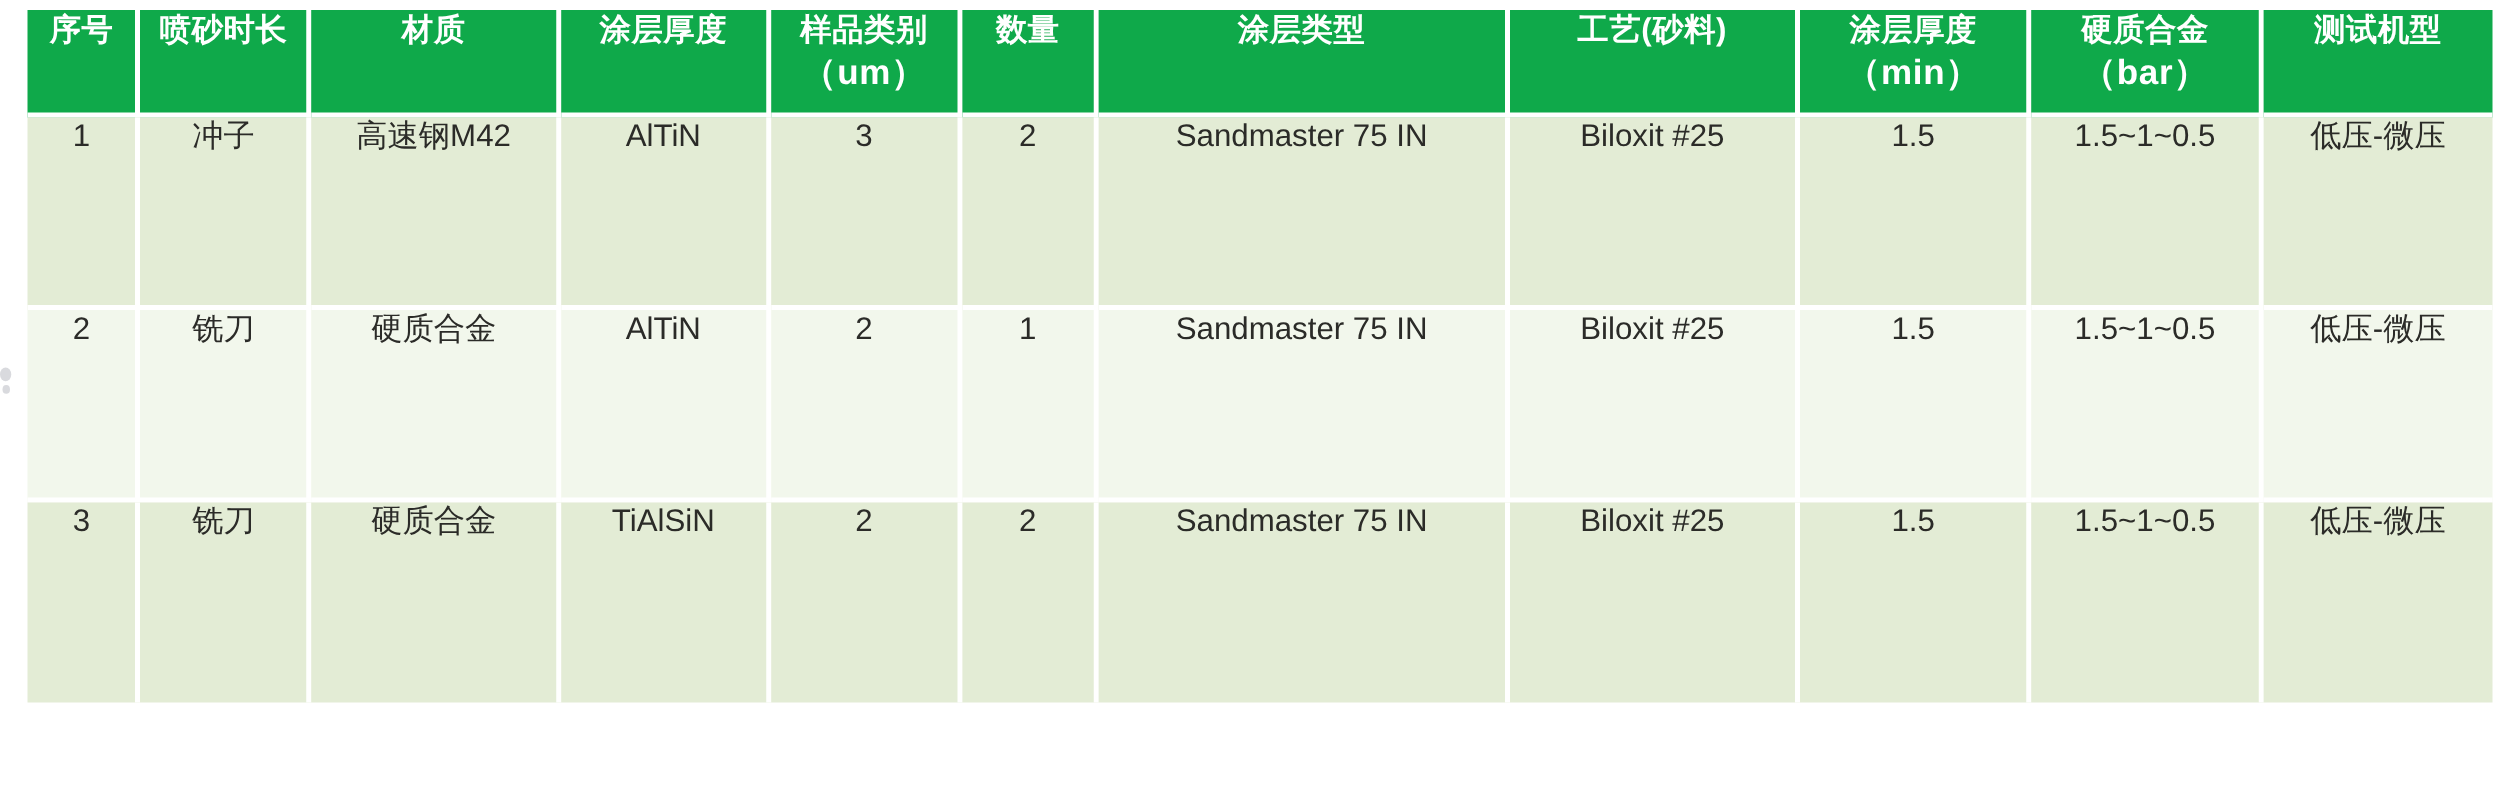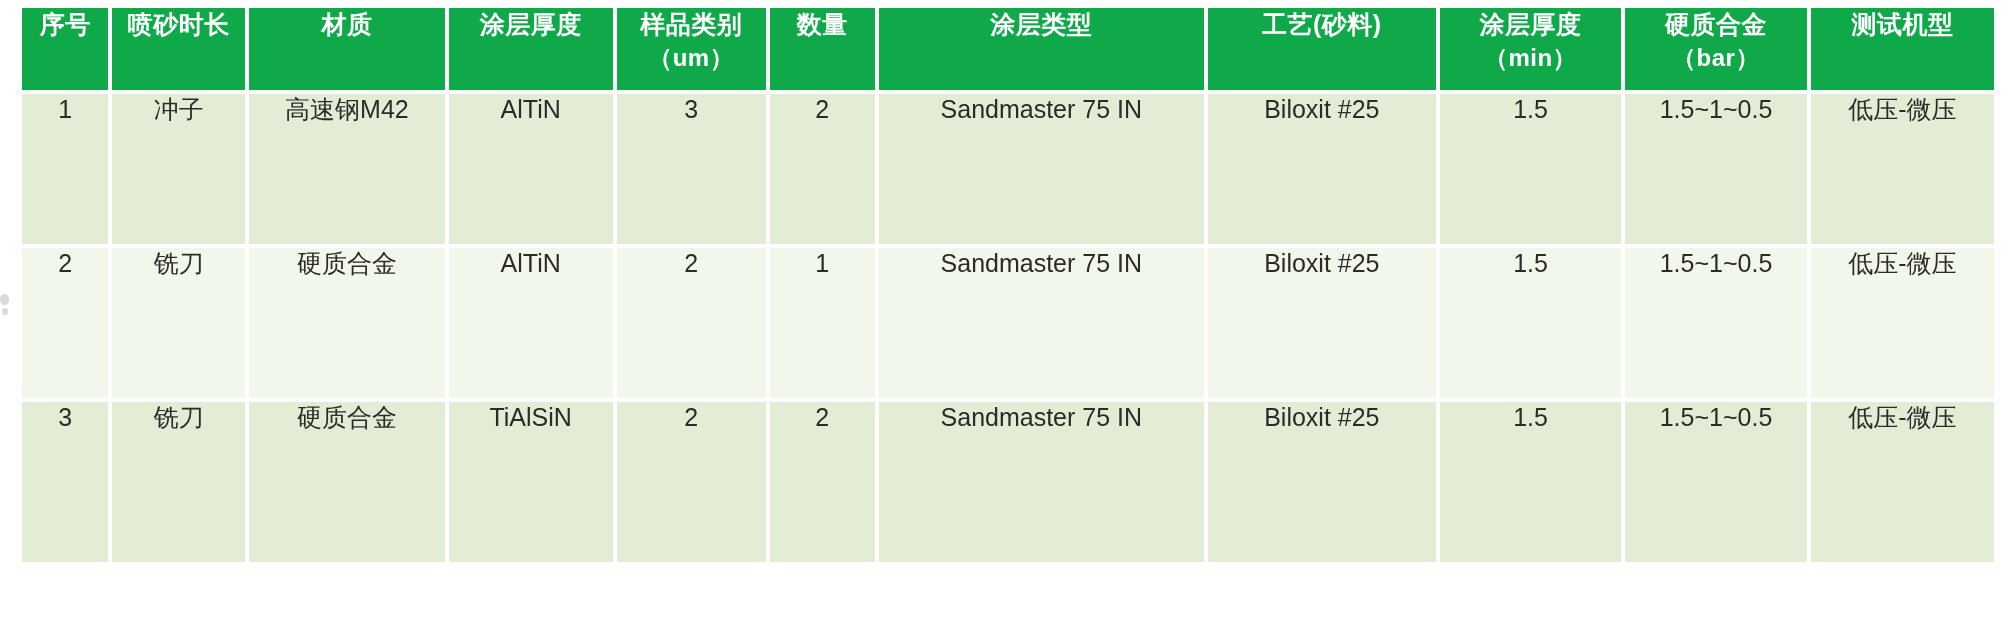--- a/index.html
+++ b/index.html
@@ -55,21 +55,21 @@
     color: #ffffff;
     font-weight: bold;
     font-size: 25px;
     line-height: 33px;
     height: 86px;
     padding-top: 12px;
     letter-spacing: 0.5px;
   }
   thead th .hdr-unit {
     display: block;
-    font-size: 24px;
+    font-size: 28px;
     font-weight: bold;
   }
 
   
   tbody td {
     color: #2b2b28;
     font-size: 25px;
     line-height: 30px;
     padding-top: 26px;
     background: #e3ecd5;

